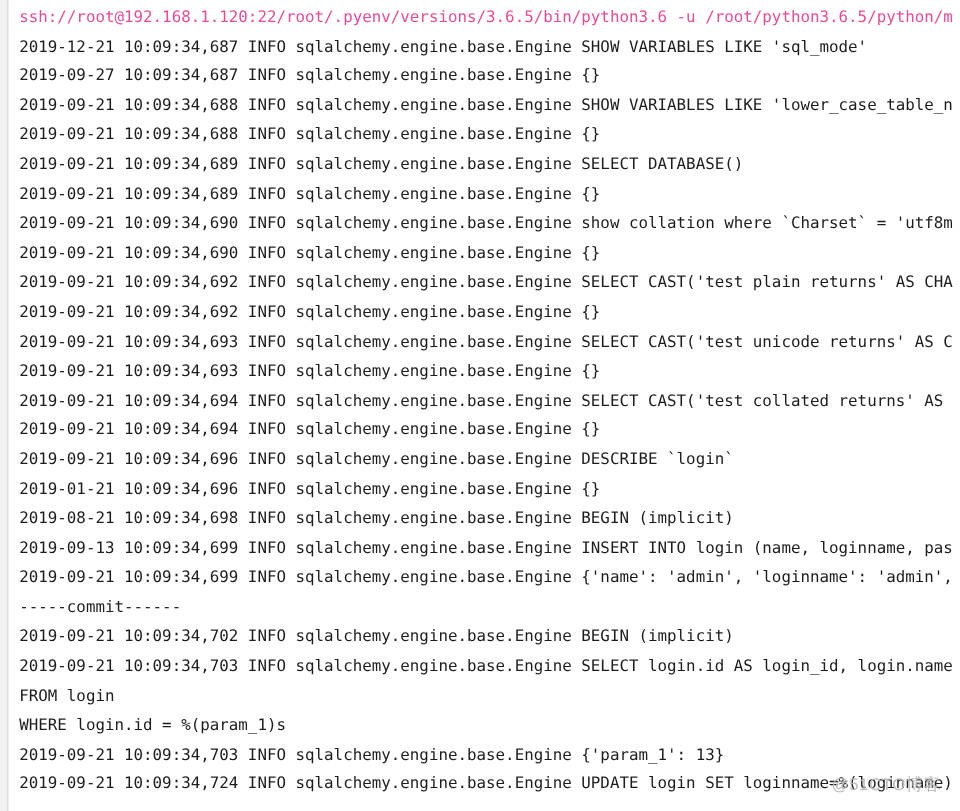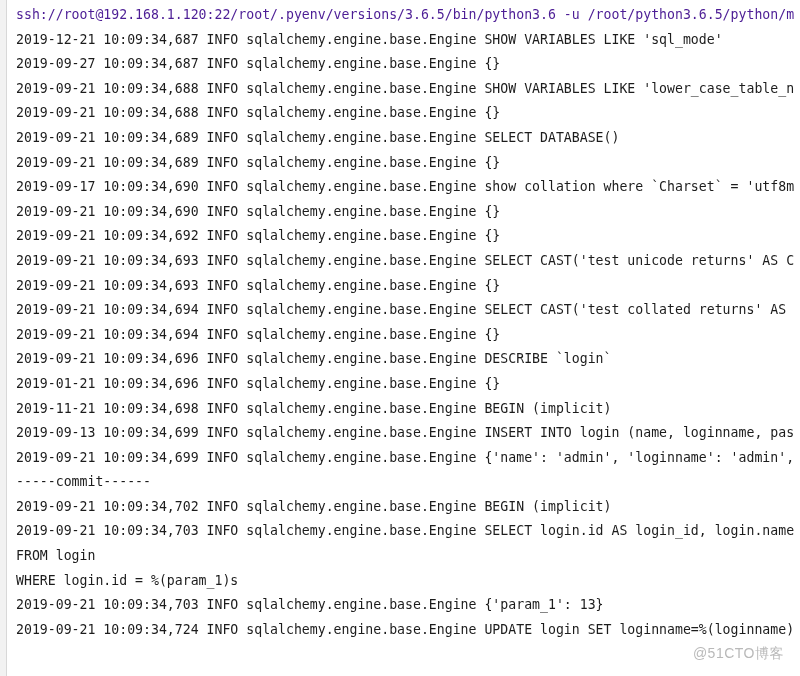--- a/index.html
+++ b/index.html
@@ -44,21 +44,21 @@
     white-space: pre;
     font-size: 13.2px;
     line-height: 24.6px;
     height: 24.6px;
     color: #1c1c1c;
     letter-spacing: 0px;
     padding-left: 8px;
     overflow: hidden;
   }
   .log-line.cmdline {
-    color: #4c1d95;
+    color: #ec4899;
   }
   .watermark {
     position: absolute;
     right: 16px;
     bottom: 13px;
     font-family: Liberation Sans, sans-serif;
     font-size: 14px;
     color: #b9b9b9;
     letter-spacing: 0.5px;
     user-select: none;
@@ -74,30 +74,31 @@
 
   <div class="log-area">
     <div id="log-lines">
         <span class="log-line cmdline">ssh://root@192.168.1.120:22/root/.pyenv/versions/3.6.5/bin/python3.6 -u /root/python3.6.5/python/m</span>
         <span class="log-line">2019-12-21 10:09:34,687 INFO sqlalchemy.engine.base.Engine SHOW VARIABLES LIKE 'sql_mode'</span>
         <span class="log-line">2019-09-27 10:09:34,687 INFO sqlalchemy.engine.base.Engine {}</span>
         <span class="log-line">2019-09-21 10:09:34,688 INFO sqlalchemy.engine.base.Engine SHOW VARIABLES LIKE 'lower_case_table_n</span>
         <span class="log-line">2019-09-21 10:09:34,688 INFO sqlalchemy.engine.base.Engine {}</span>
         <span class="log-line">2019-09-21 10:09:34,689 INFO sqlalchemy.engine.base.Engine SELECT DATABASE()</span>
         <span class="log-line">2019-09-21 10:09:34,689 INFO sqlalchemy.engine.base.Engine {}</span>
-        <span class="log-line">2019-09-17 10:09:34,690 INFO sqlalchemy.engine.base.Engine show collation where `Charset` = 'utf8m</span>
+        <span class="log-line">2019-09-21 10:09:34,690 INFO sqlalchemy.engine.base.Engine show collation where `Charset` = 'utf8m</span>
         <span class="log-line">2019-09-21 10:09:34,690 INFO sqlalchemy.engine.base.Engine {}</span>
+        <span class="log-line">2019-09-21 10:09:34,692 INFO sqlalchemy.engine.base.Engine SELECT CAST('test plain returns' AS CHA</span>
         <span class="log-line">2019-09-21 10:09:34,692 INFO sqlalchemy.engine.base.Engine {}</span>
         <span class="log-line">2019-09-21 10:09:34,693 INFO sqlalchemy.engine.base.Engine SELECT CAST('test unicode returns' AS C</span>
         <span class="log-line">2019-09-21 10:09:34,693 INFO sqlalchemy.engine.base.Engine {}</span>
         <span class="log-line">2019-09-21 10:09:34,694 INFO sqlalchemy.engine.base.Engine SELECT CAST('test collated returns' AS</span>
         <span class="log-line">2019-09-21 10:09:34,694 INFO sqlalchemy.engine.base.Engine {}</span>
         <span class="log-line">2019-09-21 10:09:34,696 INFO sqlalchemy.engine.base.Engine DESCRIBE `login`</span>
         <span class="log-line">2019-01-21 10:09:34,696 INFO sqlalchemy.engine.base.Engine {}</span>
-        <span class="log-line">2019-11-21 10:09:34,698 INFO sqlalchemy.engine.base.Engine BEGIN (implicit)</span>
+        <span class="log-line">2019-08-21 10:09:34,698 INFO sqlalchemy.engine.base.Engine BEGIN (implicit)</span>
         <span class="log-line">2019-09-13 10:09:34,699 INFO sqlalchemy.engine.base.Engine INSERT INTO login (name, loginname, pas</span>
         <span class="log-line">2019-09-21 10:09:34,699 INFO sqlalchemy.engine.base.Engine {'name': 'admin', 'loginname': 'admin',</span>
         <span class="log-line">-----commit------</span>
         <span class="log-line">2019-09-21 10:09:34,702 INFO sqlalchemy.engine.base.Engine BEGIN (implicit)</span>
         <span class="log-line">2019-09-21 10:09:34,703 INFO sqlalchemy.engine.base.Engine SELECT login.id AS login_id, login.name</span>
         <span class="log-line">FROM login</span>
         <span class="log-line">WHERE login.id = %(param_1)s</span>
         <span class="log-line">2019-09-21 10:09:34,703 INFO sqlalchemy.engine.base.Engine {'param_1': 13}</span>
         <span class="log-line">2019-09-21 10:09:34,724 INFO sqlalchemy.engine.base.Engine UPDATE login SET loginname=%(loginname)</span>
       </div>

